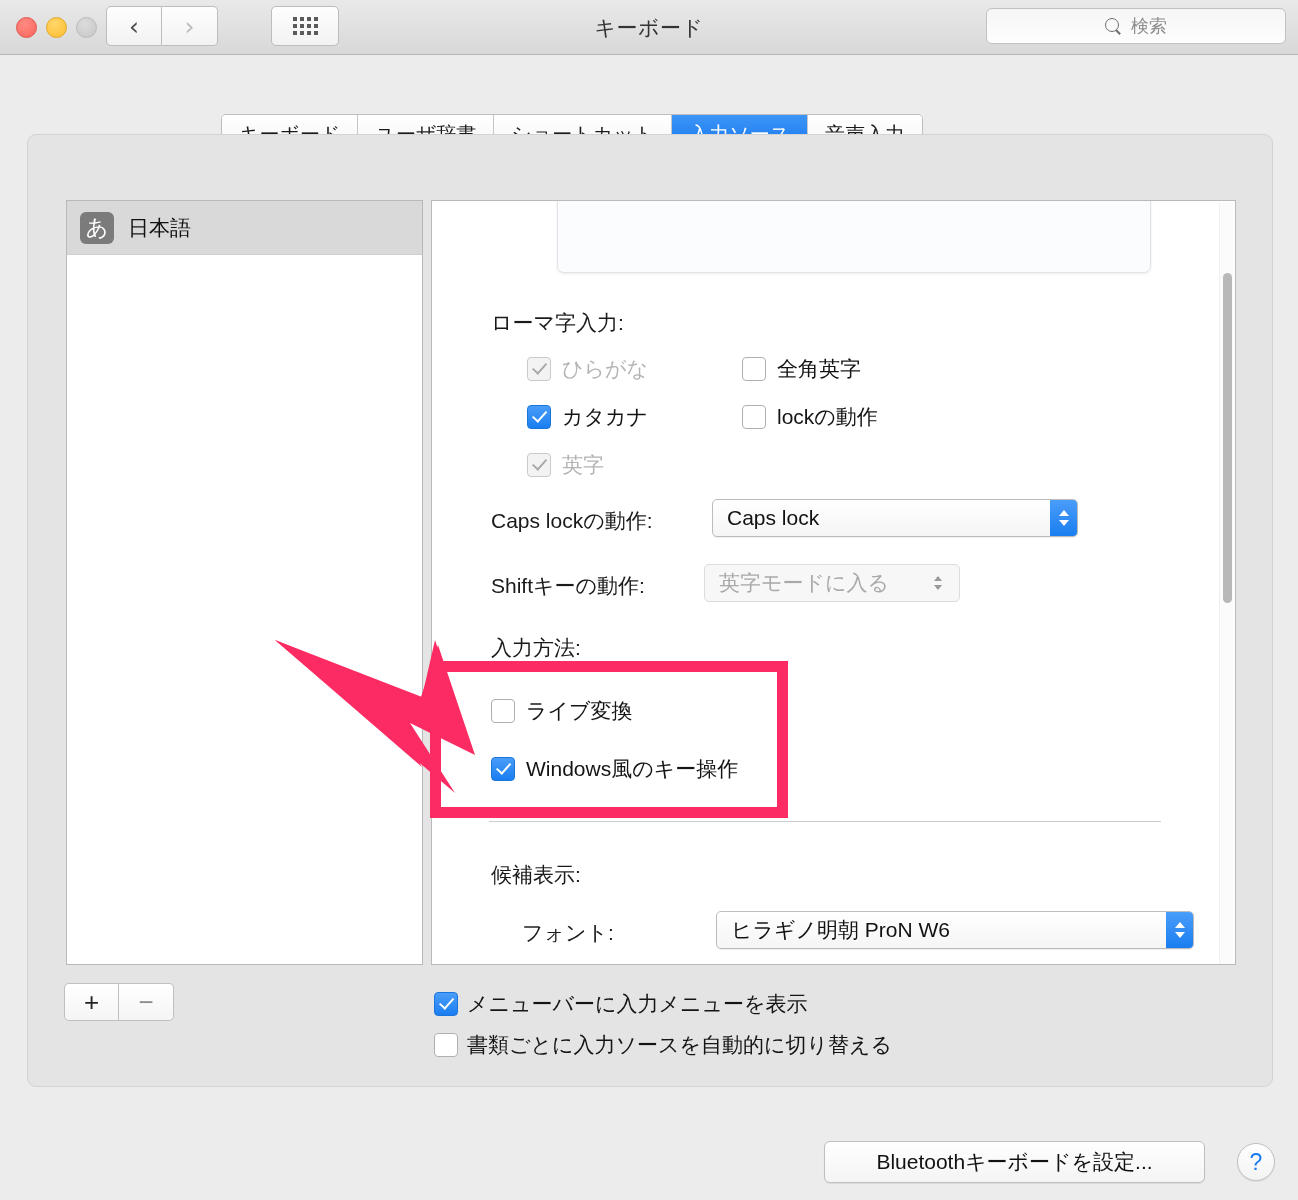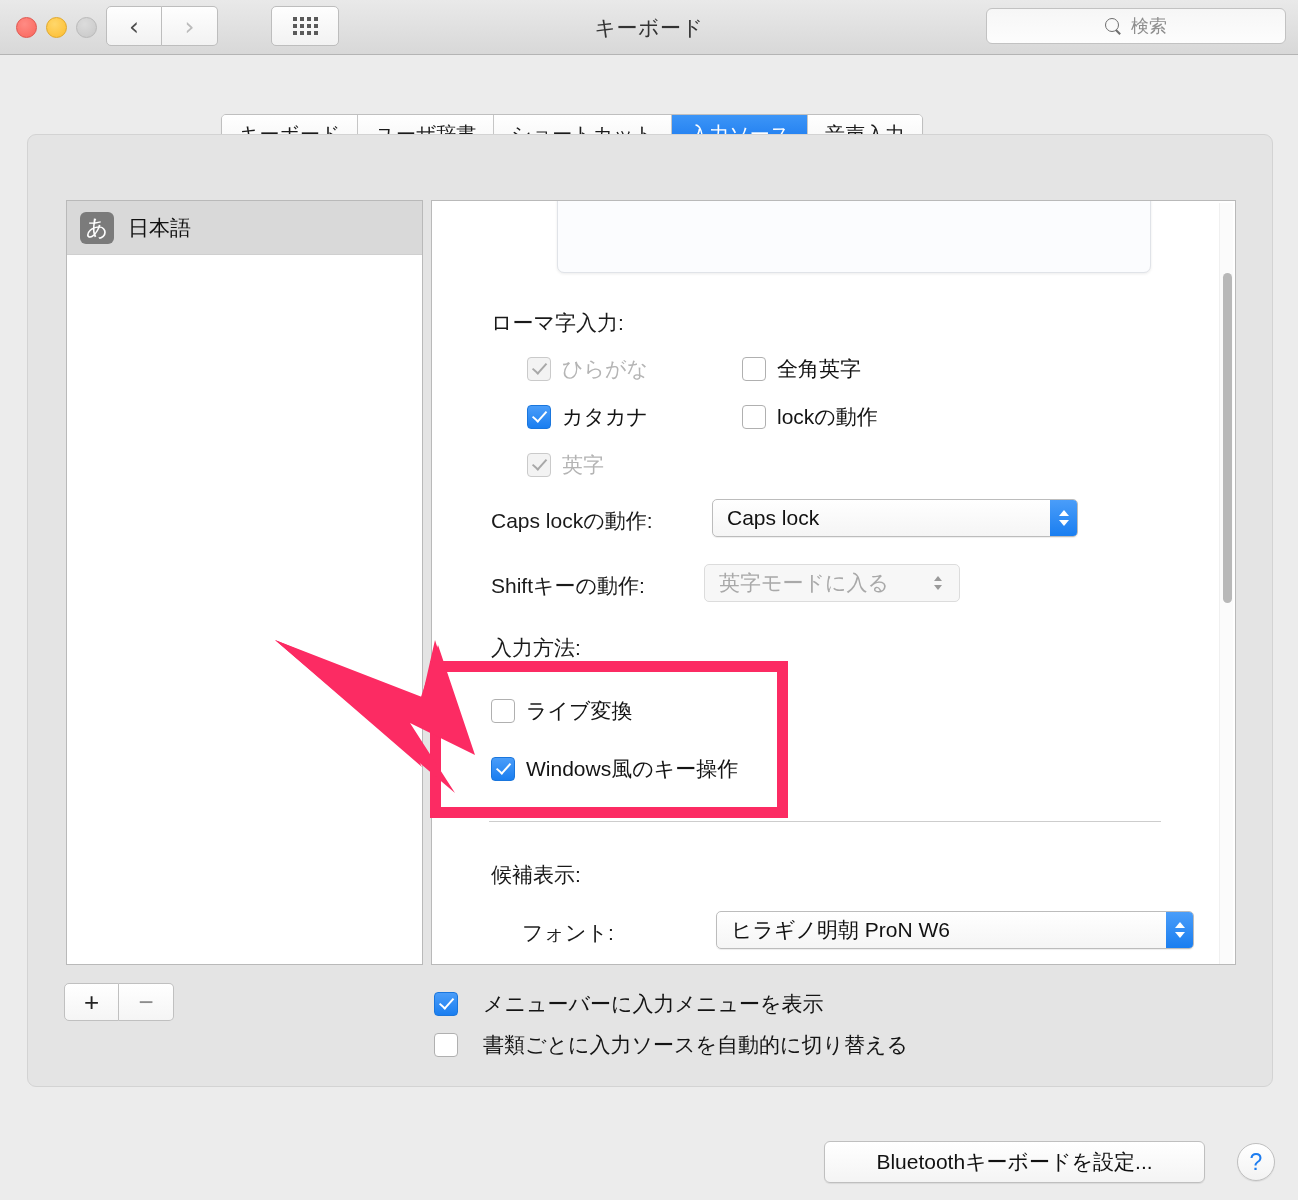--- a/index.html
+++ b/index.html
@@ -170,21 +170,21 @@
   
   .pmgroup { position: absolute; left: 64px; top: 983px; display: flex; height: 38px; }
   .pmbtn {
     width: 55px; height: 38px; background: linear-gradient(to bottom, #ffffff, #f5f5f5);
     border: 1px solid #c0c0c0; display: flex; align-items: center; justify-content: center;
     font-size: 26px; color: #222;
   }
   .pmbtn:first-child { border-radius: 5px 0 0 5px; }
   .pmbtn:last-child { border-radius: 0 5px 5px 0; border-left: none; color: #8c8c8c; }
 
-  .botcb { position: absolute; left: 434px; display: flex; align-items: center; gap: 25px; }
+  .botcb { position: absolute; left: 434px; display: flex; align-items: center; gap: 9px; }
   .botcb .t { font-size: 21px; color: #141414; }
 
   
   .btn-bt {
     position: absolute; left: 824px; top: 1141px; width: 381px; height: 42px;
     background: linear-gradient(to bottom, #ffffff, #f4f4f4);
     border: 1px solid #bfbfbf; border-radius: 6px;
     display: flex; align-items: center; justify-content: center;
     font-size: 21px; color: #111; box-shadow: 0 1px 1px rgba(0,0,0,.08);
   }

